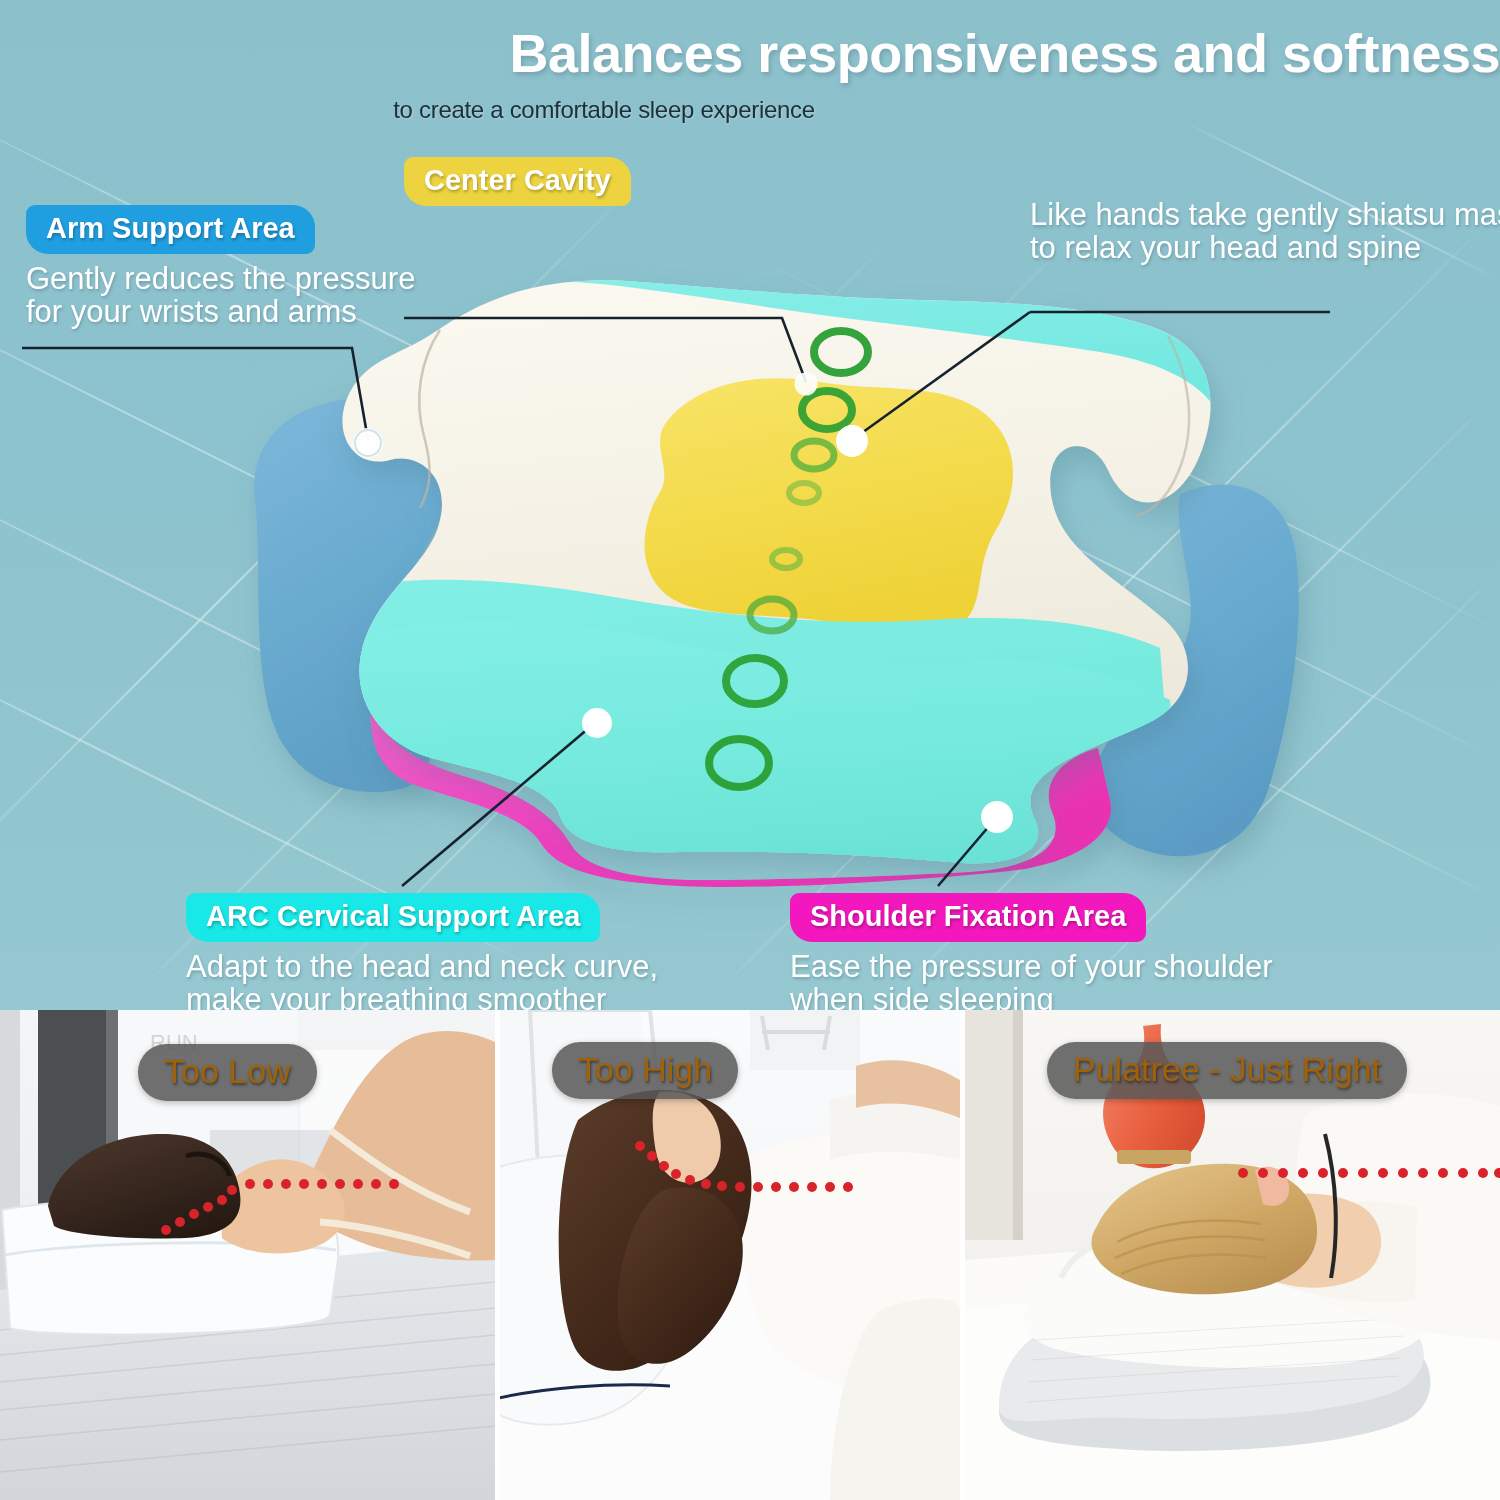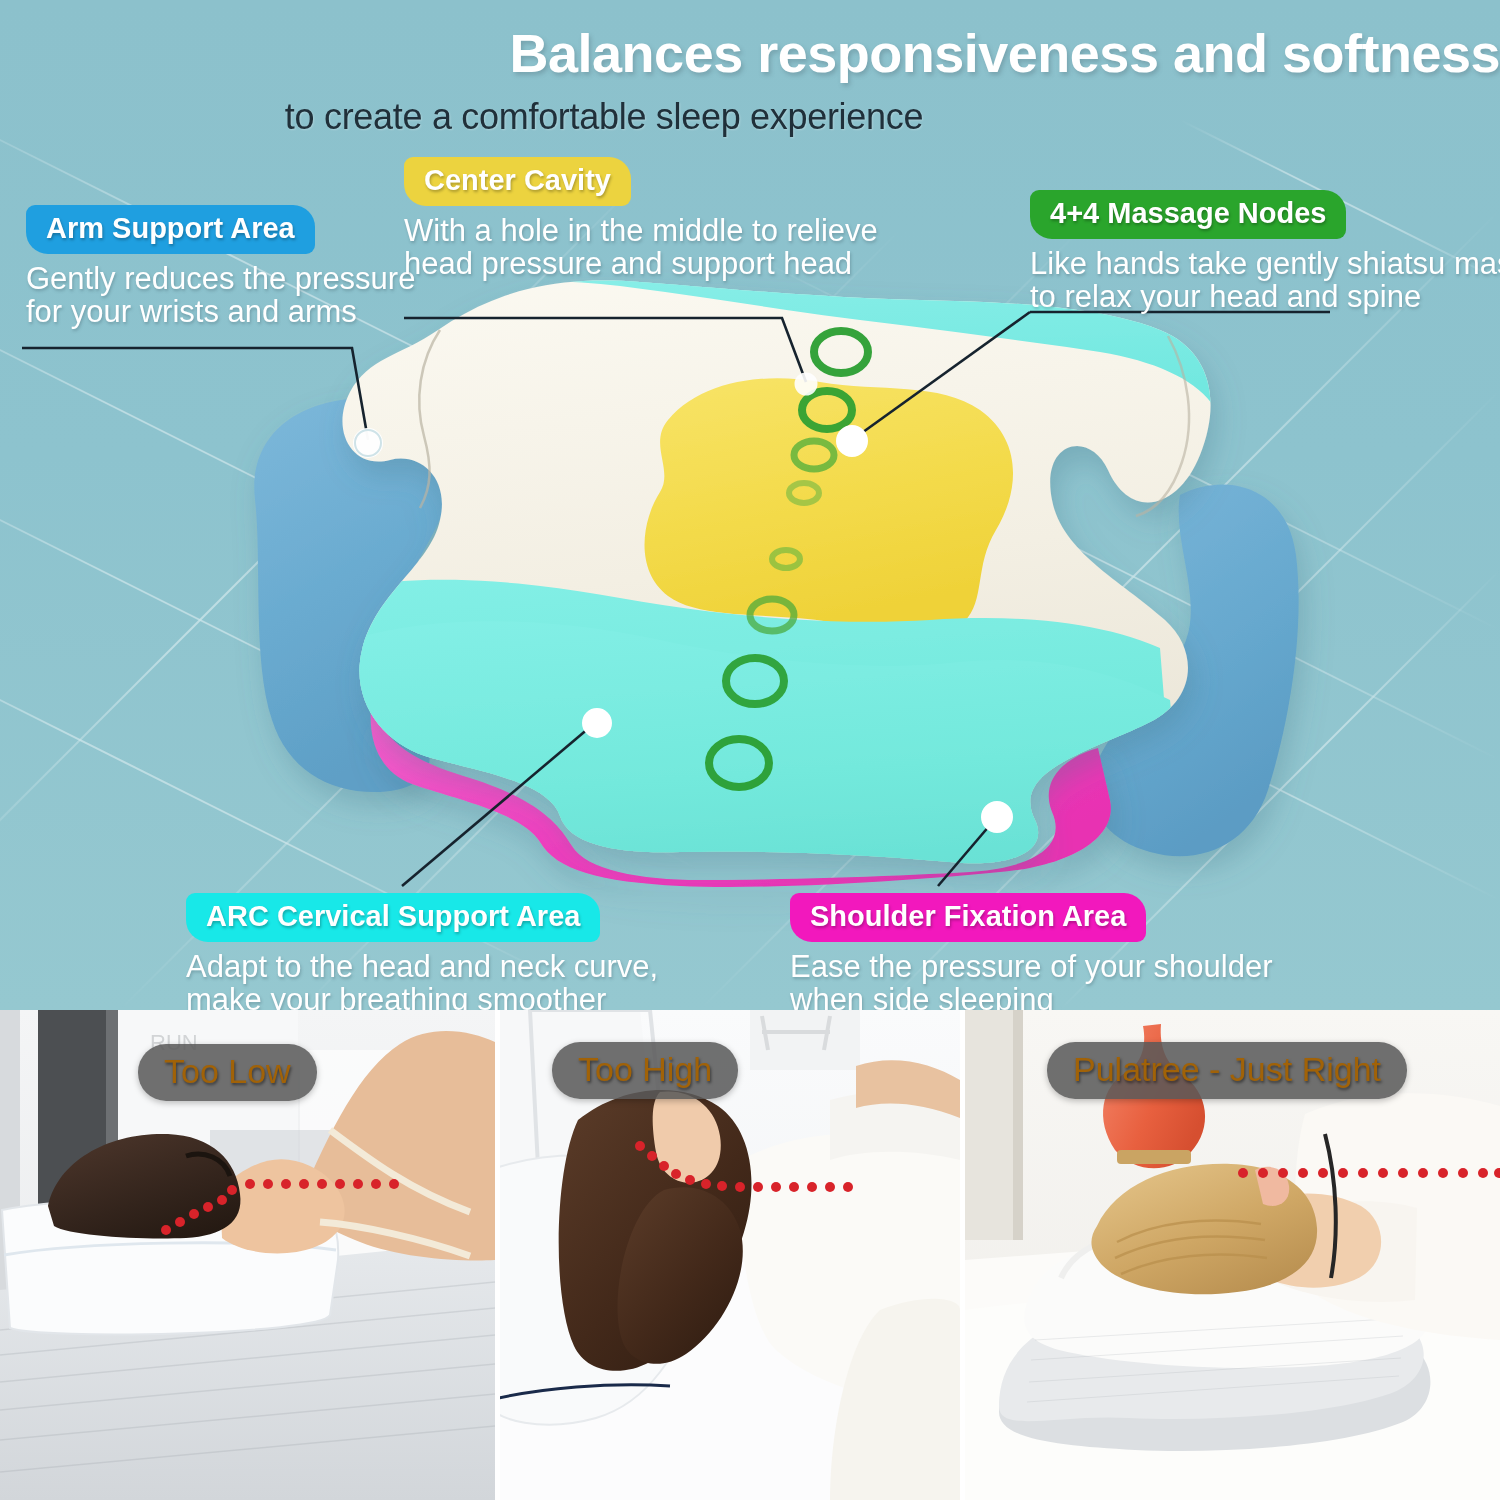--- a/index.html
+++ b/index.html
@@ -20,21 +20,21 @@
   
   #gridlines { position:absolute; inset:0; opacity:.55; }
 
   .headline {
     position:absolute; top:22px; left:0; width:1500px; text-align:right;
     font-size:54px; font-weight:bold; color:#ffffff; letter-spacing:-.5px;
     text-shadow:2px 3px 4px rgba(80,110,120,.35);
   }
   .subhead {
     position:absolute; top:96px; left:0; width:1208px; text-align:center;
-    font-size:36px; color:#20303a; letter-spacing:-.3px;
+    font-size:24px; color:#20303a; letter-spacing:-.3px;
     text-shadow:1px 1px 2px rgba(255,255,255,.25);
   }
 
   
   #pillow { position:absolute; left:0; top:0; width:1500px; height:1010px; }
 
   
   .callout { position:absolute; }
   .chip {
     display:inline-block; padding:7px 20px 9px 20px; border-radius:9px 9px 9px 9px;
@@ -321,28 +321,23 @@
   <div class="callout" id="co-arm">
     <div class="chip blue">Arm Support Area</div>
     <div class="desc">
       <span>Gently reduces the pressure</span>
       <span>for your wrists and arms</span>
     </div>
   </div>
 
   <div class="callout" id="co-center">
     <div class="chip yellow">Center Cavity</div>
-    <div class="desc">
-      <span>With a hole in the middle to relieve</span>
-      <span>head pressure and support head</span>
-    </div>
   </div>
 
   <div class="callout" id="co-nodes">
-    <div class="chip green">4+4 Massage Nodes</div>
     <div class="desc">
       <span>Like hands take gently shiatsu massa</span>
       <span>to relax your head and spine</span>
     </div>
   </div>
 
   <div class="callout" id="co-arc">
     <div class="chip cyan">ARC Cervical Support Area</div>
     <div class="desc">
       <span>Adapt to the head and neck curve,</span>

